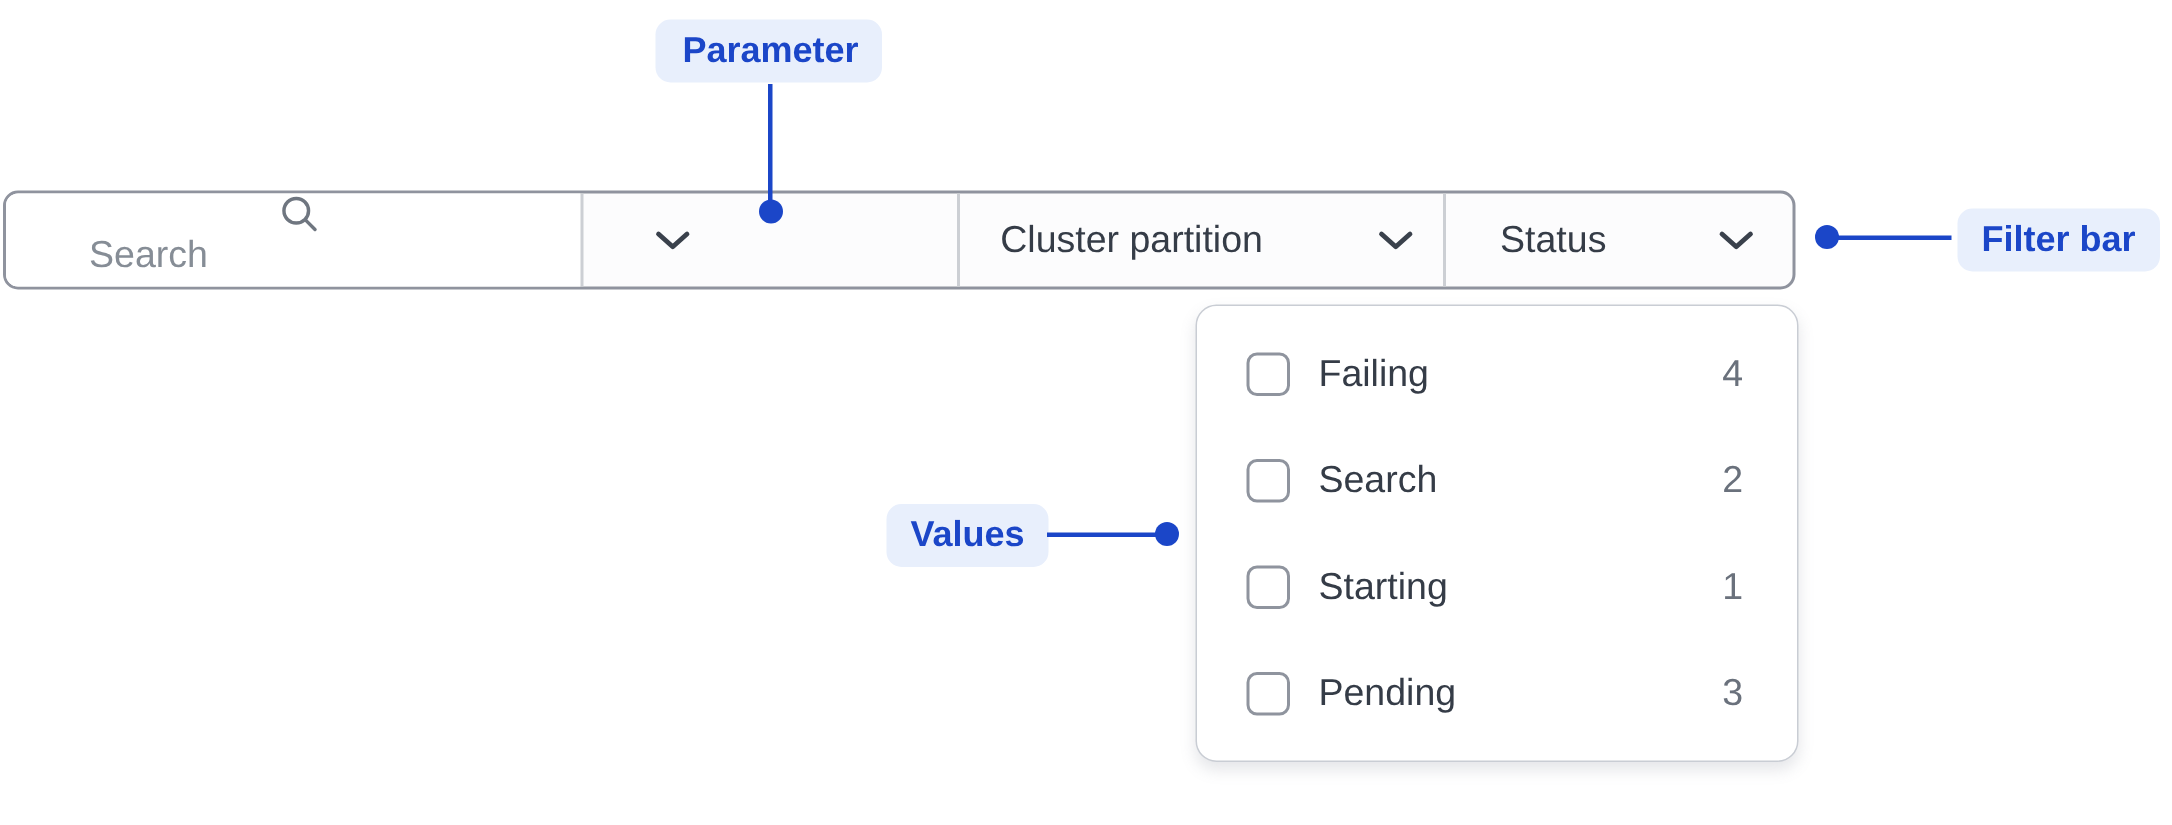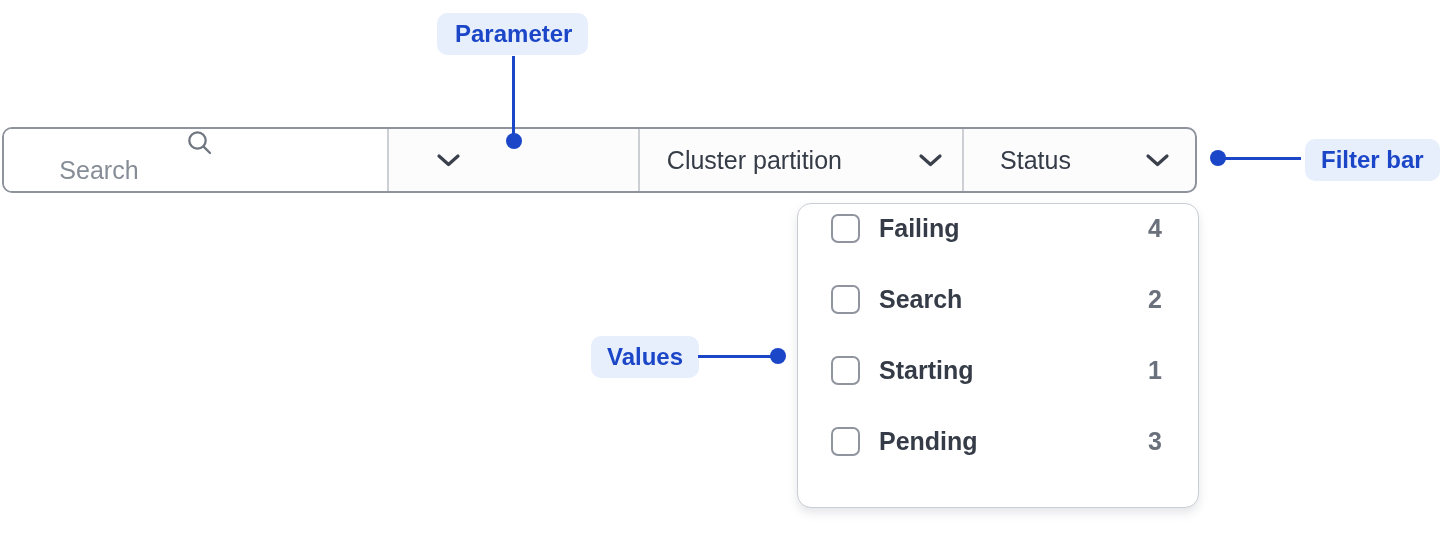--- a/index.html
+++ b/index.html
@@ -80,24 +80,23 @@
     width: 402px; height: 305px;
     background: #ffffff;
     border: 1.5px solid #C9CDD4;
     border-radius: 14px;
     box-shadow: 0 5px 10px rgba(110, 118, 135, 0.18);
     padding: 10px 0;
     z-index: 4;
   }
   .panel-row {
     height: 71px;
-    display: flex; align-items: flex-start;
+    display: flex; align-items: center;
     padding: 0 36px 0 33px;
     cursor: pointer;
-    font-weight: bold;
   }
   .checkbox {
     width: 29px; height: 29px;
     border: 2px solid #8F949E;
     border-radius: 7px;
     background: #ffffff;
     flex: 0 0 auto;
   }
   .opt-label { font-size: 25px; color: #353C47; margin-left: 19px; }
   .opt-count { margin-left: auto; font-size: 25px; color: #6A717C; }

